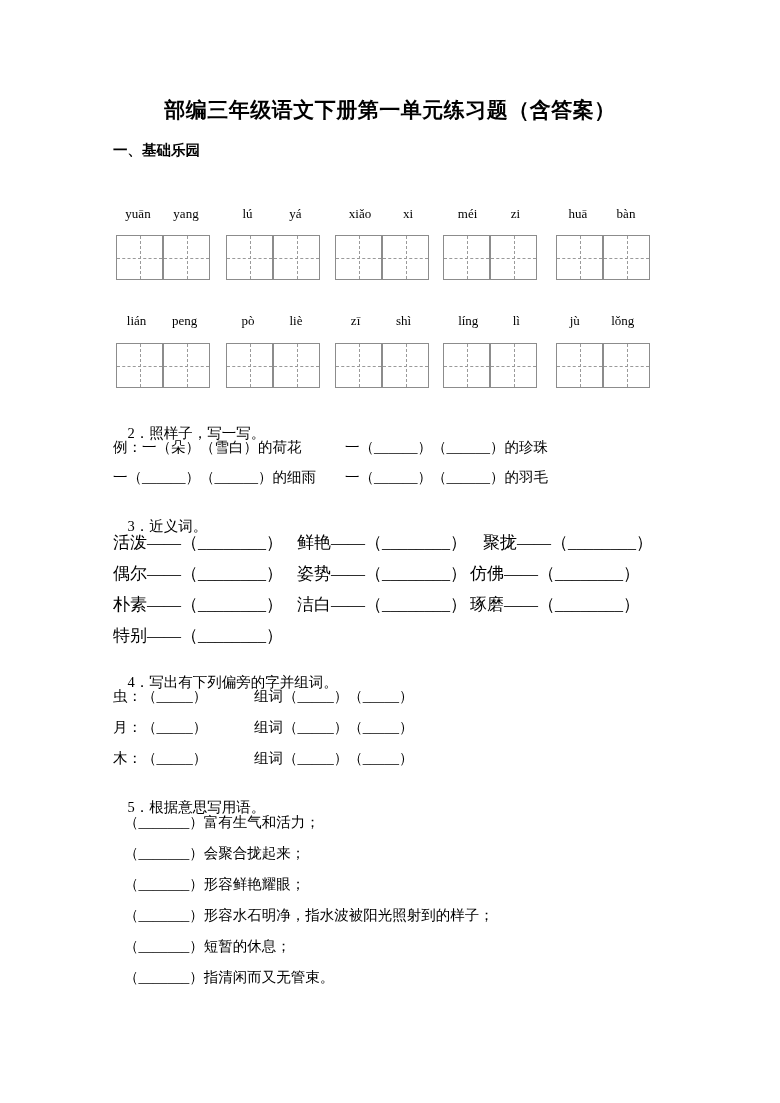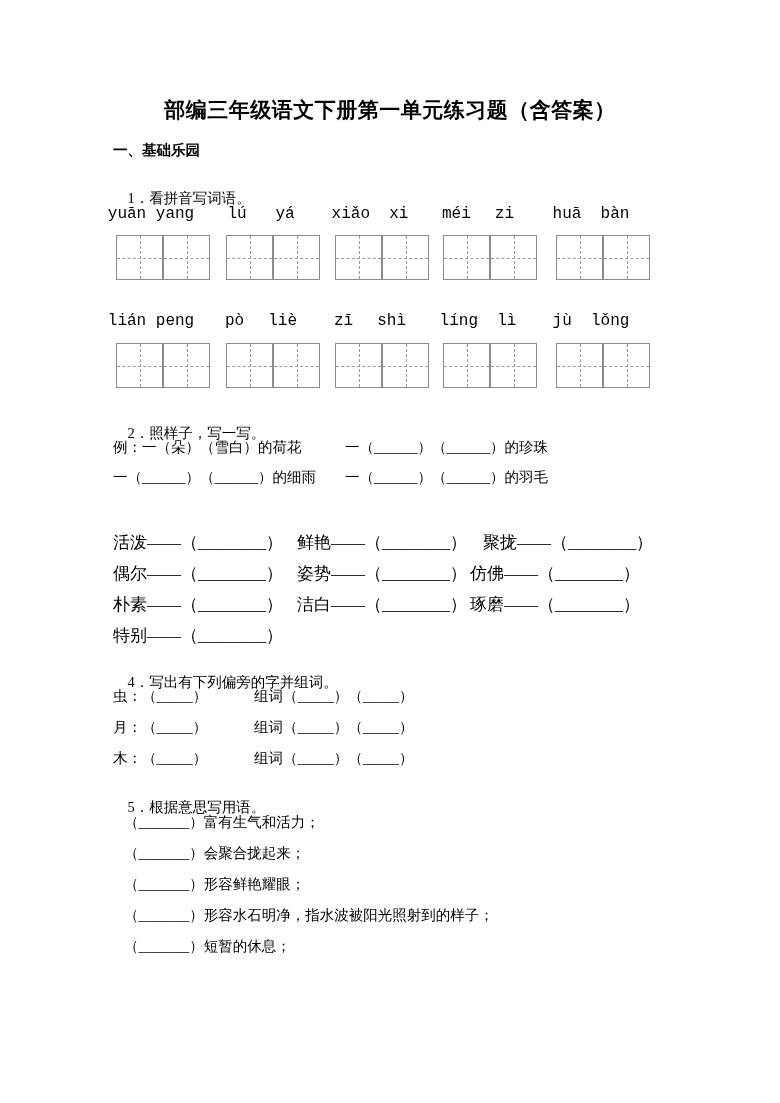--- a/index.html
+++ b/index.html
@@ -52,25 +52,25 @@
   }
   .indent-line {
     position: absolute;
     left: 124px;
     font-size: 14.5px;
     white-space: pre;
   }
   
   .pinyin-row {
     position: absolute;
-    left: 100px;
+    left: 111px;
     width: 554px;
     height: 20px;
-    font-family: Liberation Mono, monospace;
-    font-size: 16px;
+    font-family: Liberation Serif, serif;
+    font-size: 13px;
   }
   .pinyin-group {
     position: absolute;
     top: 0;
     height: 20px;
     display: flex;
     justify-content: space-around;
     align-items: center;
     width: 96px;
   }
@@ -129,23 +129,20 @@
 </style>
 </head>
 <body>
 
 <div class="page">
 
   <div class="doc-title">部编三年级语文下册第一单元练习题（含答案）</div>
 
   <div class="section-head" style="top:141px">一、基础乐园</div>
 
-  <div class="q-line" style="top:172px">
-    <span class="q-num">1．</span><span>看拼音写词语。</span>
-  </div>
 
   <div class="pinyin-row" style="top:204px">
     <div class="pinyin-group" style="left:3px">
         <span class="pinyin-syl">yuān</span>
         <span class="pinyin-syl">yang</span>
       </div>
     <div class="pinyin-group" style="left:113px">
         <span class="pinyin-syl">lú</span>
         <span class="pinyin-syl">yá</span>
       </div>
@@ -233,20 +230,23 @@
   </div>
 
   <div class="q-line" style="top:407px">
     <span class="q-num">2．</span><span>照样子，写一写。</span>
   </div>
   <div class="q-line" style="top:438px">例：一（朵）（雪白）的荷花</div>
   <div class="q-line" style="top:438px; left:345px">一（______）（______）的珍珠</div>
   <div class="q-line" style="top:468px; left:345px">一（______）（______）的羽毛</div>
   <div class="q-line" style="top:468px">一（______）（______）的细雨</div>
 
+  <div class="q-line" style="top:500px">
+    <span class="q-num">3．</span><span>近义词。</span>
+  </div>
 
   <div class="syn-col" style="top:531px; left:113px">活泼——（________）</div>
   <div class="syn-col" style="top:531px; left:297px">鲜艳——（________）</div>
   <div class="syn-col" style="top:531px; left:483px">聚拢——（________）</div>
 
   <div class="syn-col" style="top:562px; left:113px">偶尔——（________）</div>
   <div class="syn-col" style="top:562px; left:297px">姿势——（________）</div>
   <div class="syn-col" style="top:562px; left:470px">仿佛——（________）</div>
 
   <div class="syn-col" style="top:593px; left:113px">朴素——（________）</div>
@@ -270,14 +270,15 @@
 
   <div class="q-line" style="top:781px">
     <span class="q-num">5．</span><span>根据意思写用语。</span>
   </div>
 
   <div class="indent-line" style="top:813px">（_______）富有生气和活力；</div>
   <div class="indent-line" style="top:844px">（_______）会聚合拢起来；</div>
   <div class="indent-line" style="top:906px">（_______）形容水石明净，指水波被阳光照射到的样子；</div>
   <div class="indent-line" style="top:875px">（_______）形容鲜艳耀眼；</div>
   <div class="indent-line" style="top:937px">（_______）短暂的休息；</div>
+  <div class="indent-line" style="top:968px">（_______）指清闲而又无管束。</div>
 
 </div>
 
 </body></html>

